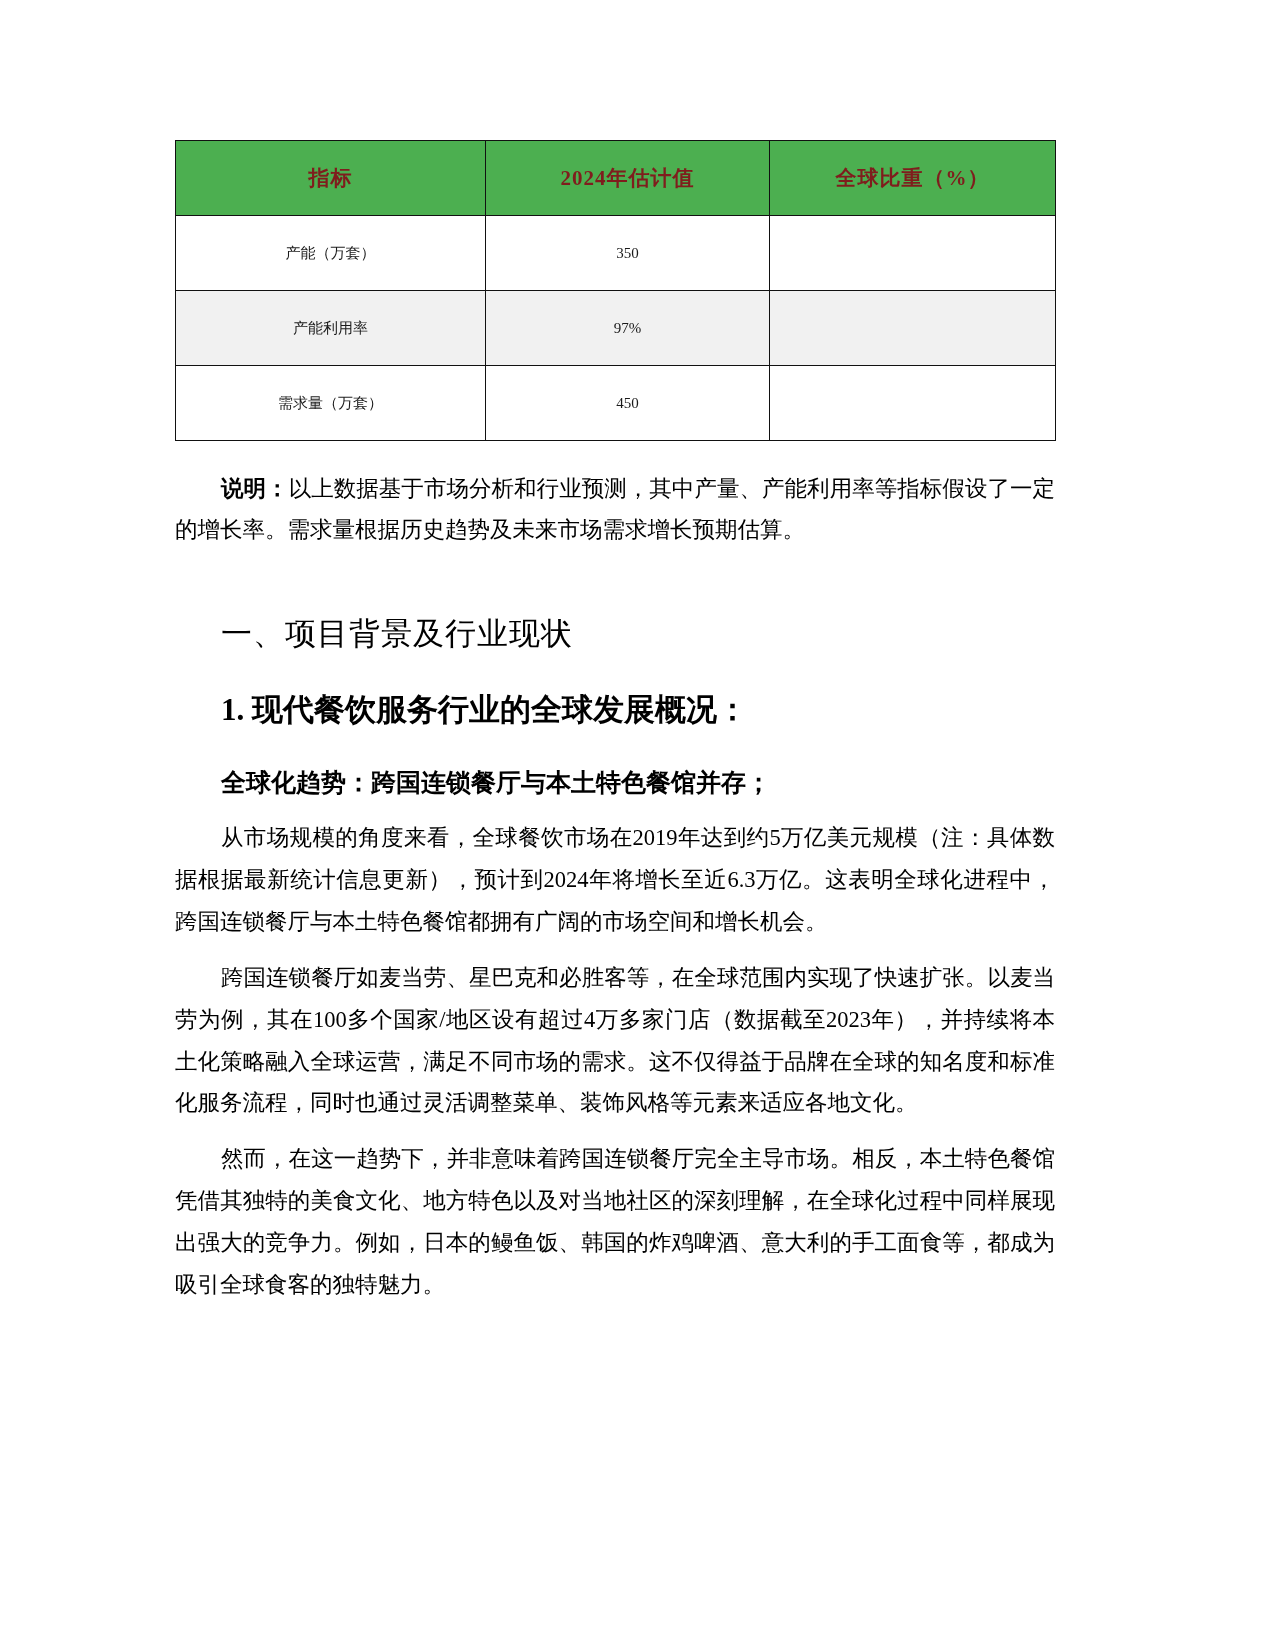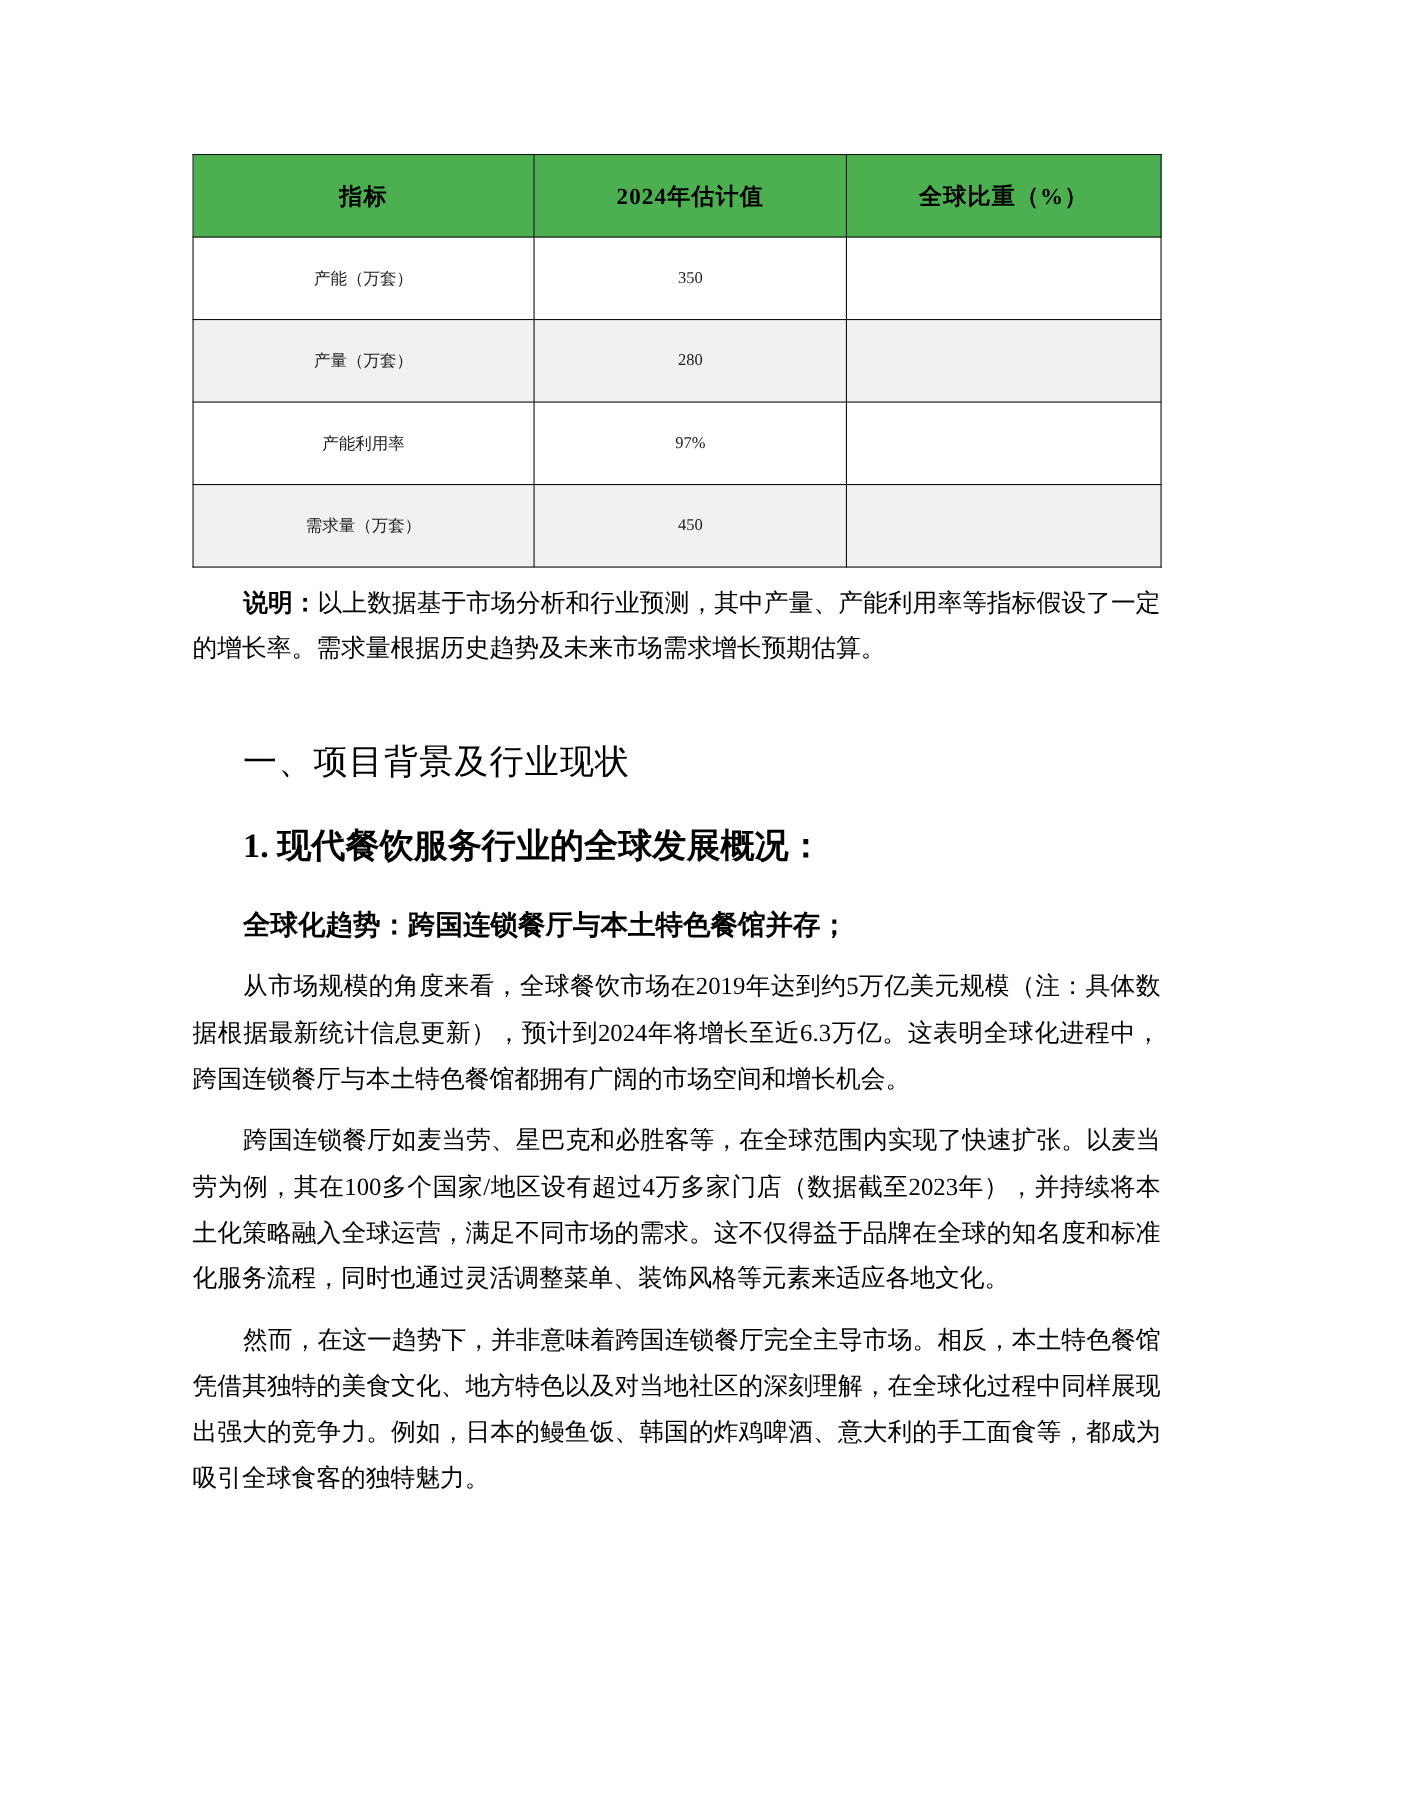--- a/index.html
+++ b/index.html
@@ -36,21 +36,21 @@
   }
   table.data-table th,
   table.data-table td {
     border: 1px solid #111111;
     text-align: center;
     vertical-align: middle;
     font-family: "Liberation Serif", "DejaVu Serif", serif;
   }
   table.data-table thead th {
     background: #4caf50;
-    color: #000000;
+    color: #7f1d1d;
     font-weight: bold;
     font-size: 21px;
     height: 72px;
     letter-spacing: 1px;
   }
   table.data-table tbody td {
     height: 72px;
     font-size: 15px;
     color: #1a1a1a;
   }
@@ -59,21 +59,21 @@
   }
   table.data-table tbody tr:nth-child(even) td {
     background: #f1f1f1;
   }
   .col-metric { width: 310px; }
   .col-value  { width: 284px; }
   .col-share  { width: 286px; }
 
   
   .note-block {
-    margin-top: 12px;
+    margin-top: 28px;
     font-size: 22.5px;
     line-height: 1.82;
     text-align: justify;
     text-justify: inter-ideograph;
   }
   .note-block .lead {
     font-weight: bold;
   }
   .note-block .note-indent {
     display: inline-block;
@@ -139,25 +139,20 @@
           <th>全球比重（%）</th>
         </tr>
       </thead>
       <tbody>
         <tr>
           <td>产能（万套）</td>
           <td>350</td>
           <td></td>
         </tr>
         <tr>
-          <td>产量（万套）</td>
-          <td>280</td>
-          <td></td>
-        </tr>
-        <tr>
           <td>产能利用率</td>
           <td>97%</td>
           <td></td>
         </tr>
         <tr>
           <td>需求量（万套）</td>
           <td>450</td>
           <td></td>
         </tr>
       </tbody>

